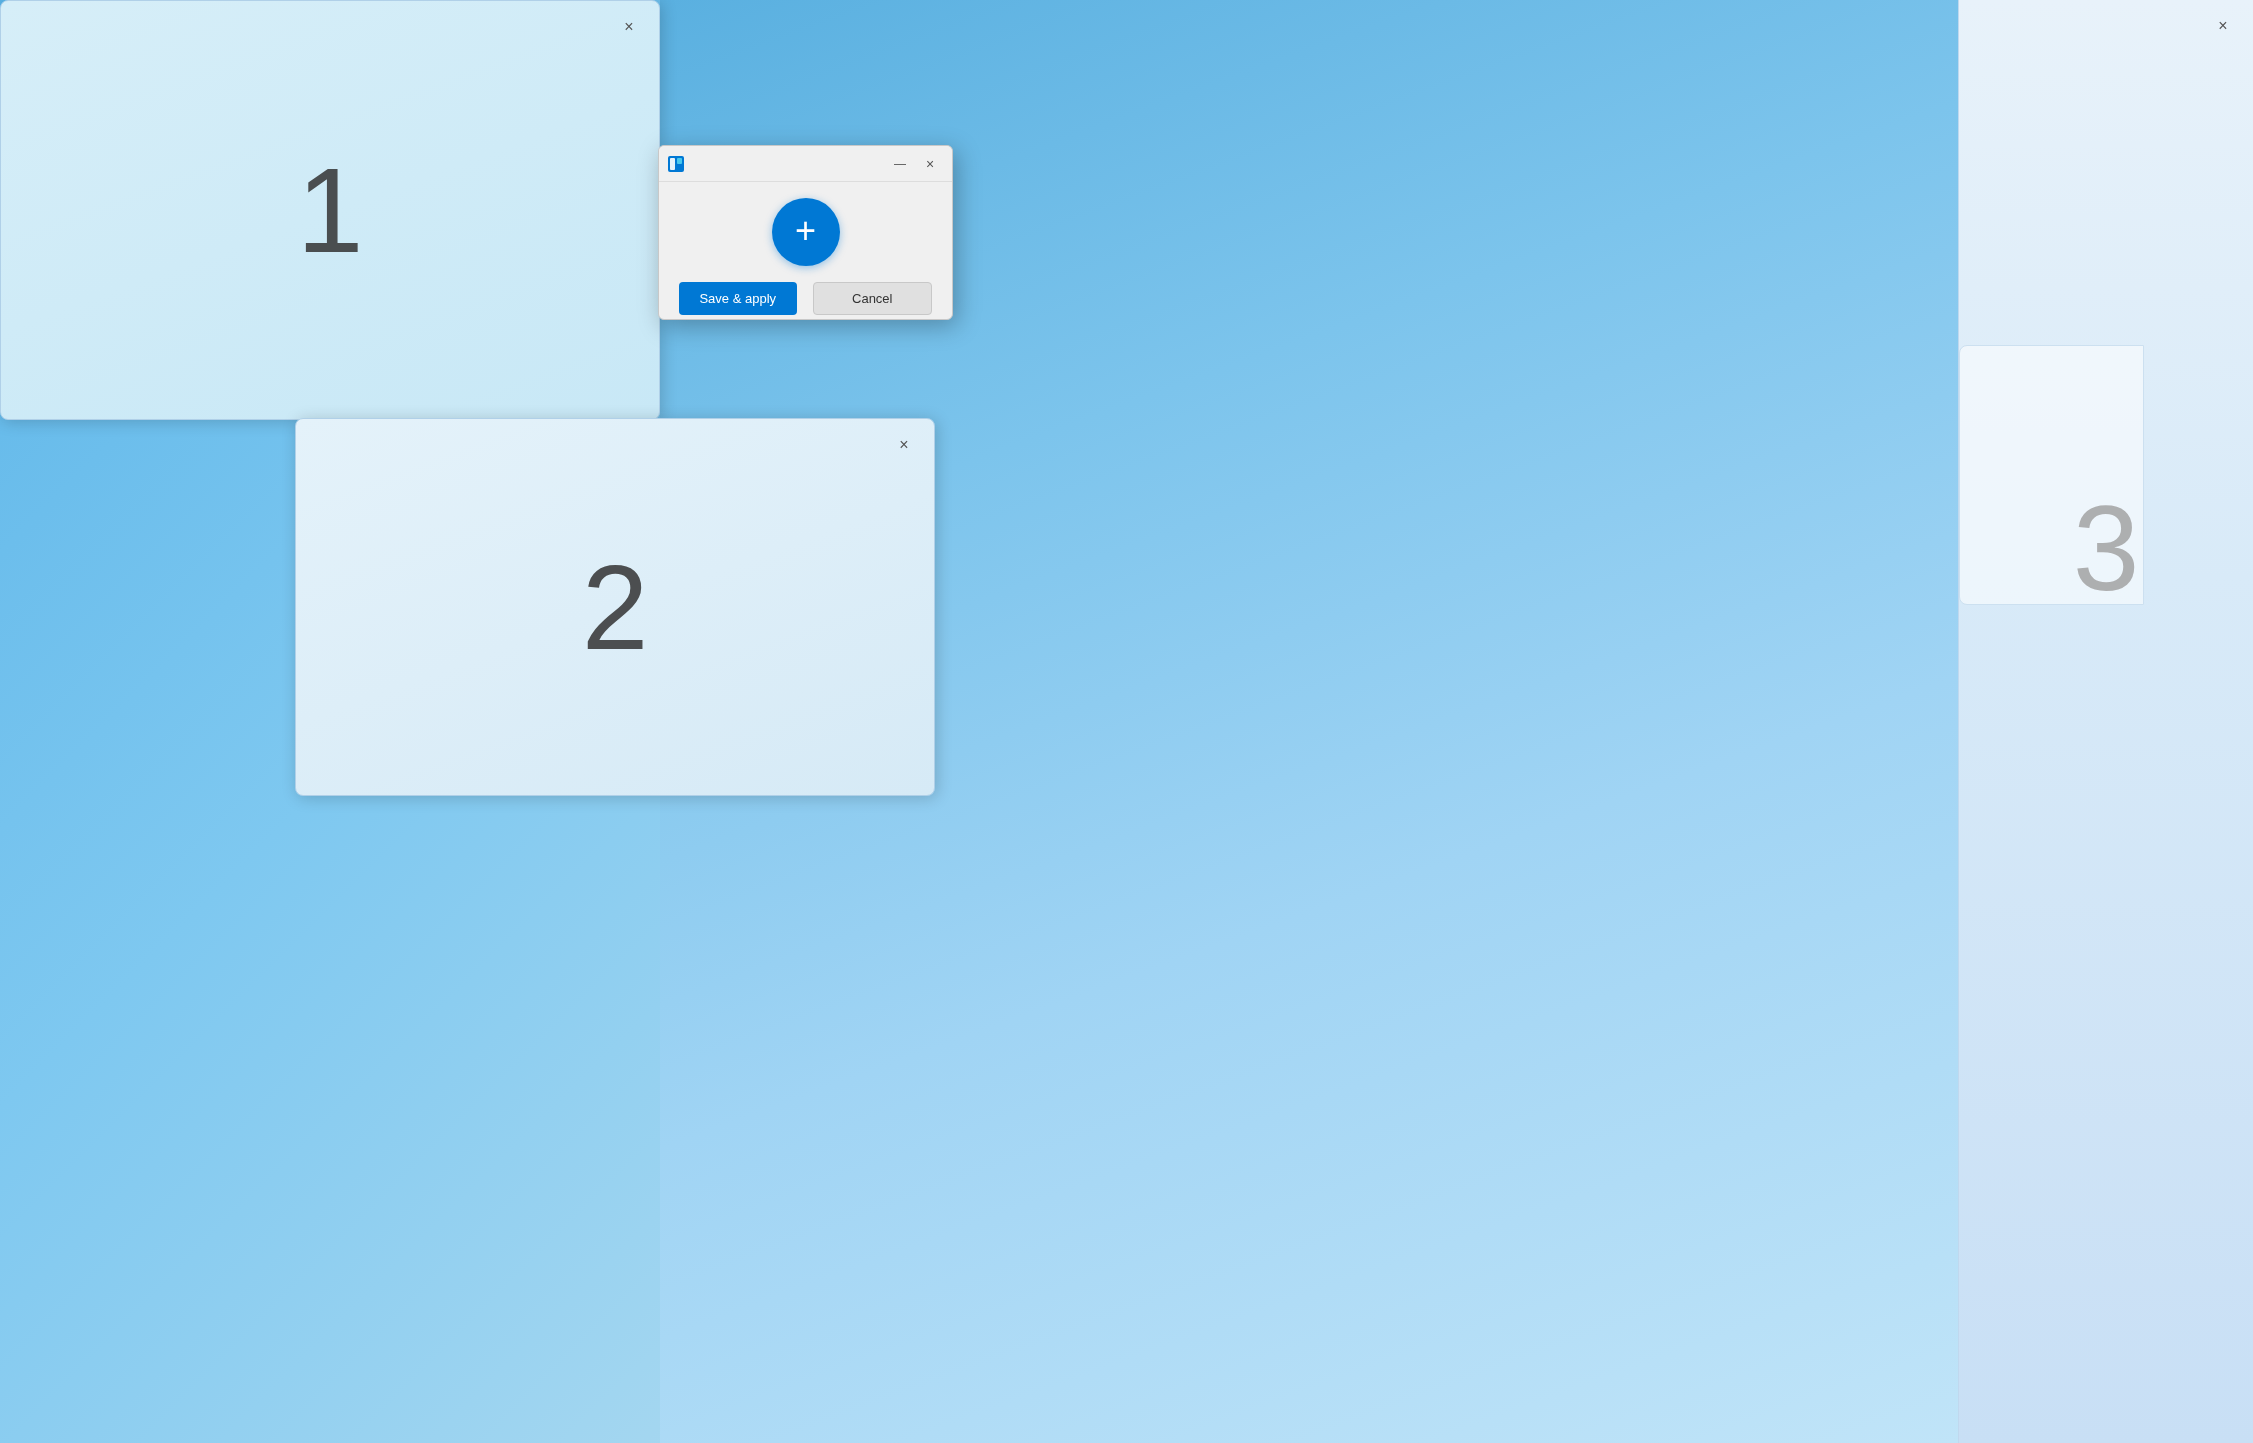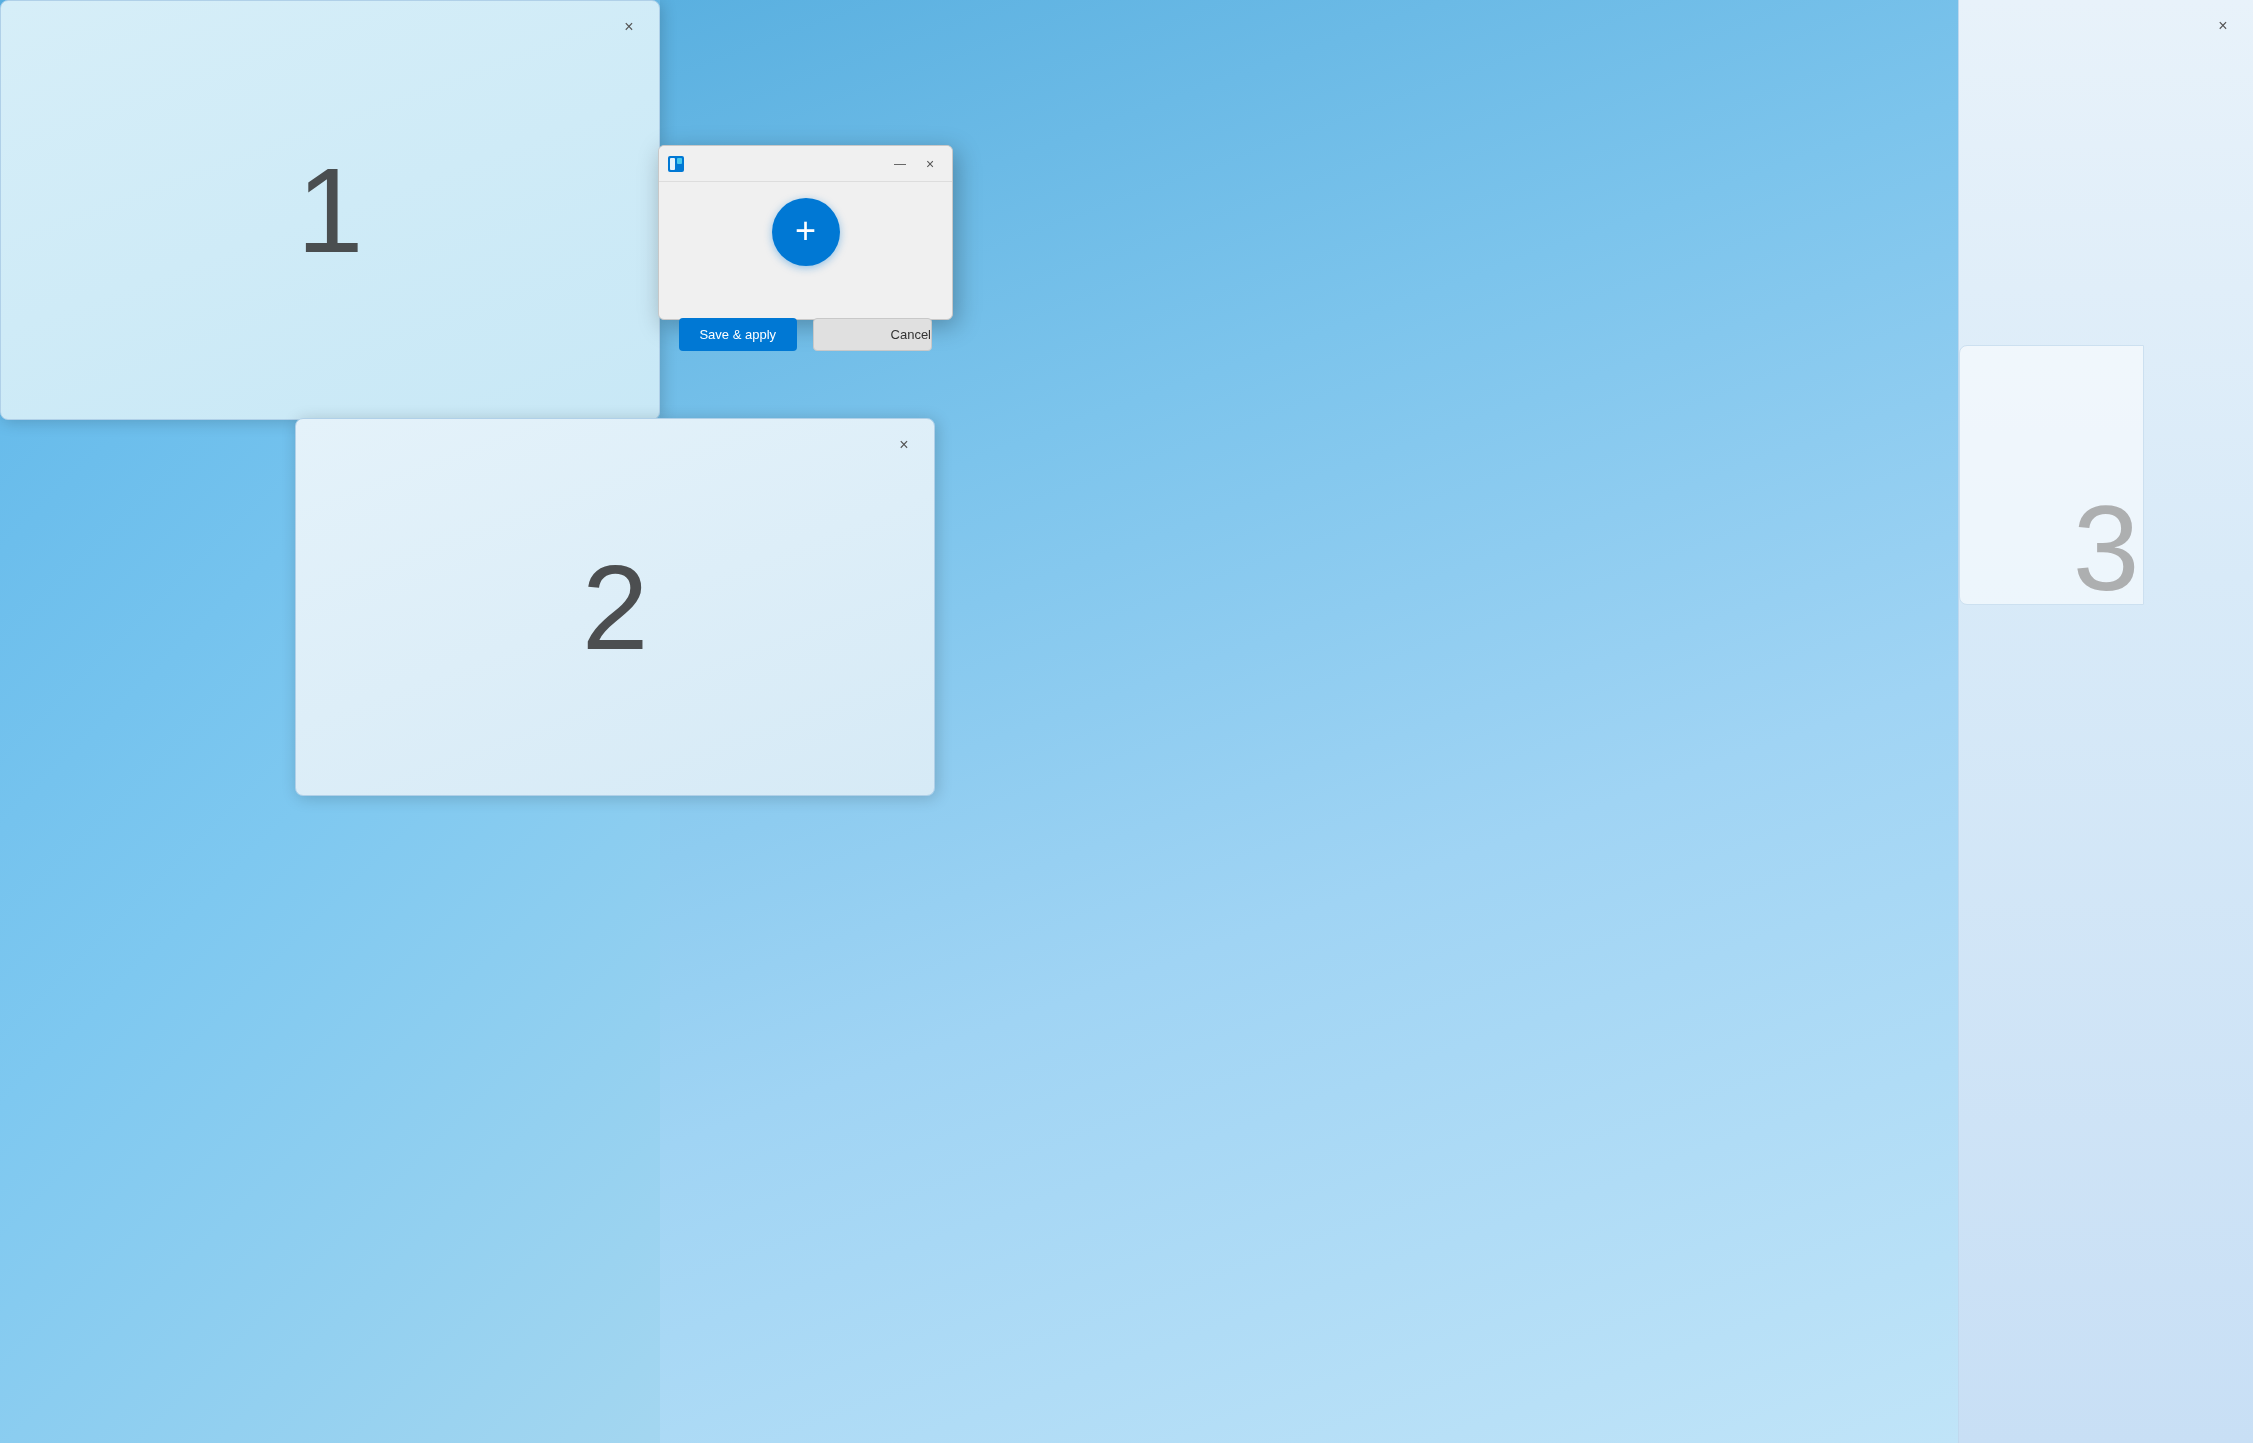--- a/index.html
+++ b/index.html
@@ -258,21 +258,20 @@
       color: #fff;
       font-weight: 300;
       line-height: 1;
       margin-top: -2px;
     }
 
     .dialog-buttons {
       display: flex;
       gap: 16px;
       width: 100%;
-      margin-top: 36px;
     }
 
     .btn-save {
       flex: 1;
       padding: 8px 0;
       background: #0078d4;
       color: #fff;
       border: none;
       border-radius: 4px;
       font-size: 13px;
@@ -284,21 +283,20 @@
     .btn-cancel {
       flex: 1;
       padding: 8px 0;
       background: #e0e0e0;
       color: #333;
       border: 1px solid #c8c8c8;
       border-radius: 4px;
       font-size: 13px;
       font-family: 'Segoe UI', sans-serif;
       cursor: pointer;
-      text-align: right;
     }
 
     
     .center-bg {
       position: absolute;
       top: 0;
       left: 660px;
       width: 1298px;
       height: 1443px;
       background: linear-gradient(160deg, #5ab0e0 0%, #7cc4ec 30%, #a0d4f4 60%, #c0e4f8 100%);

